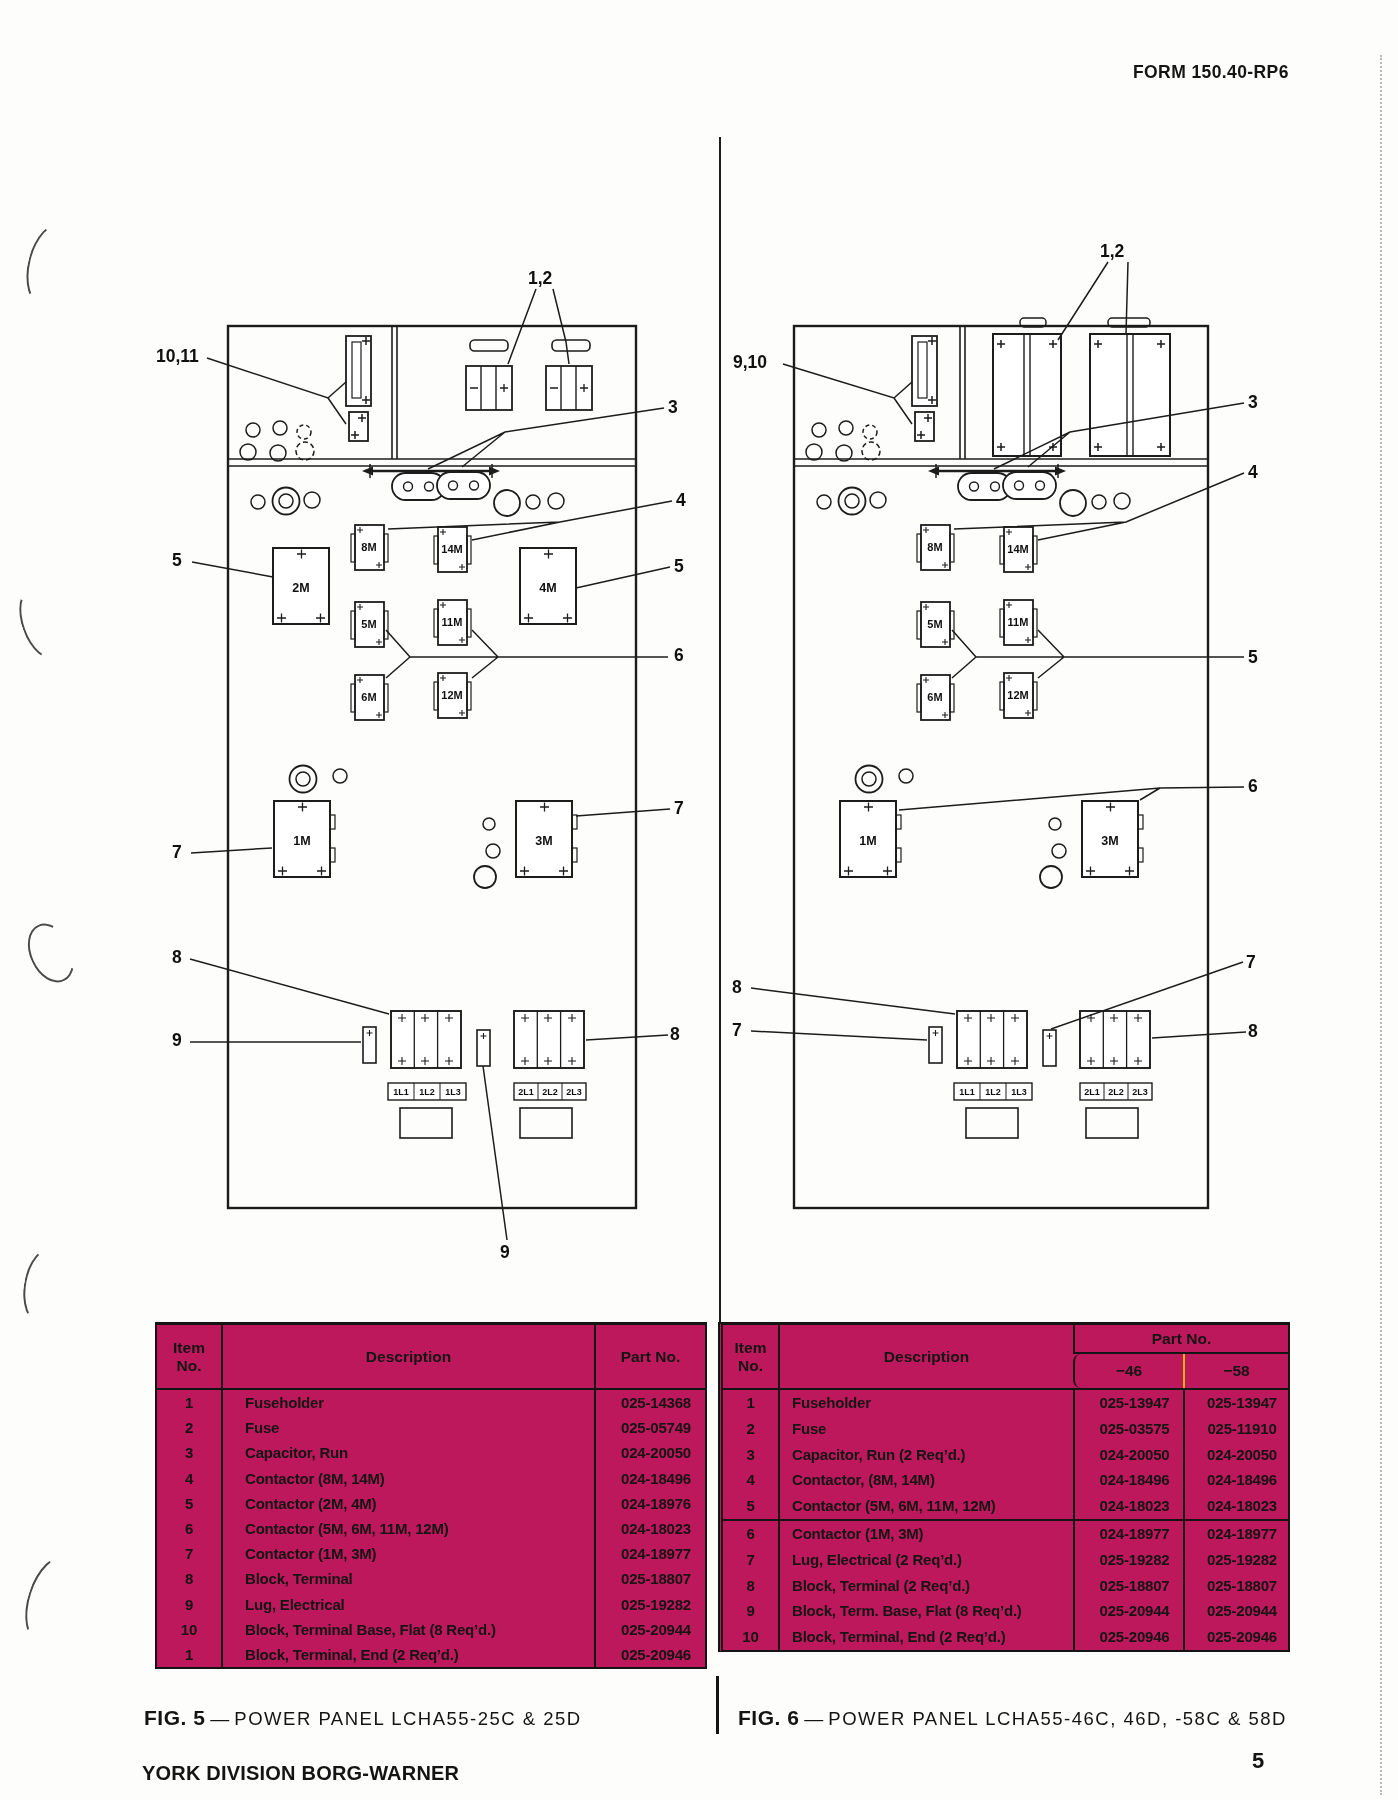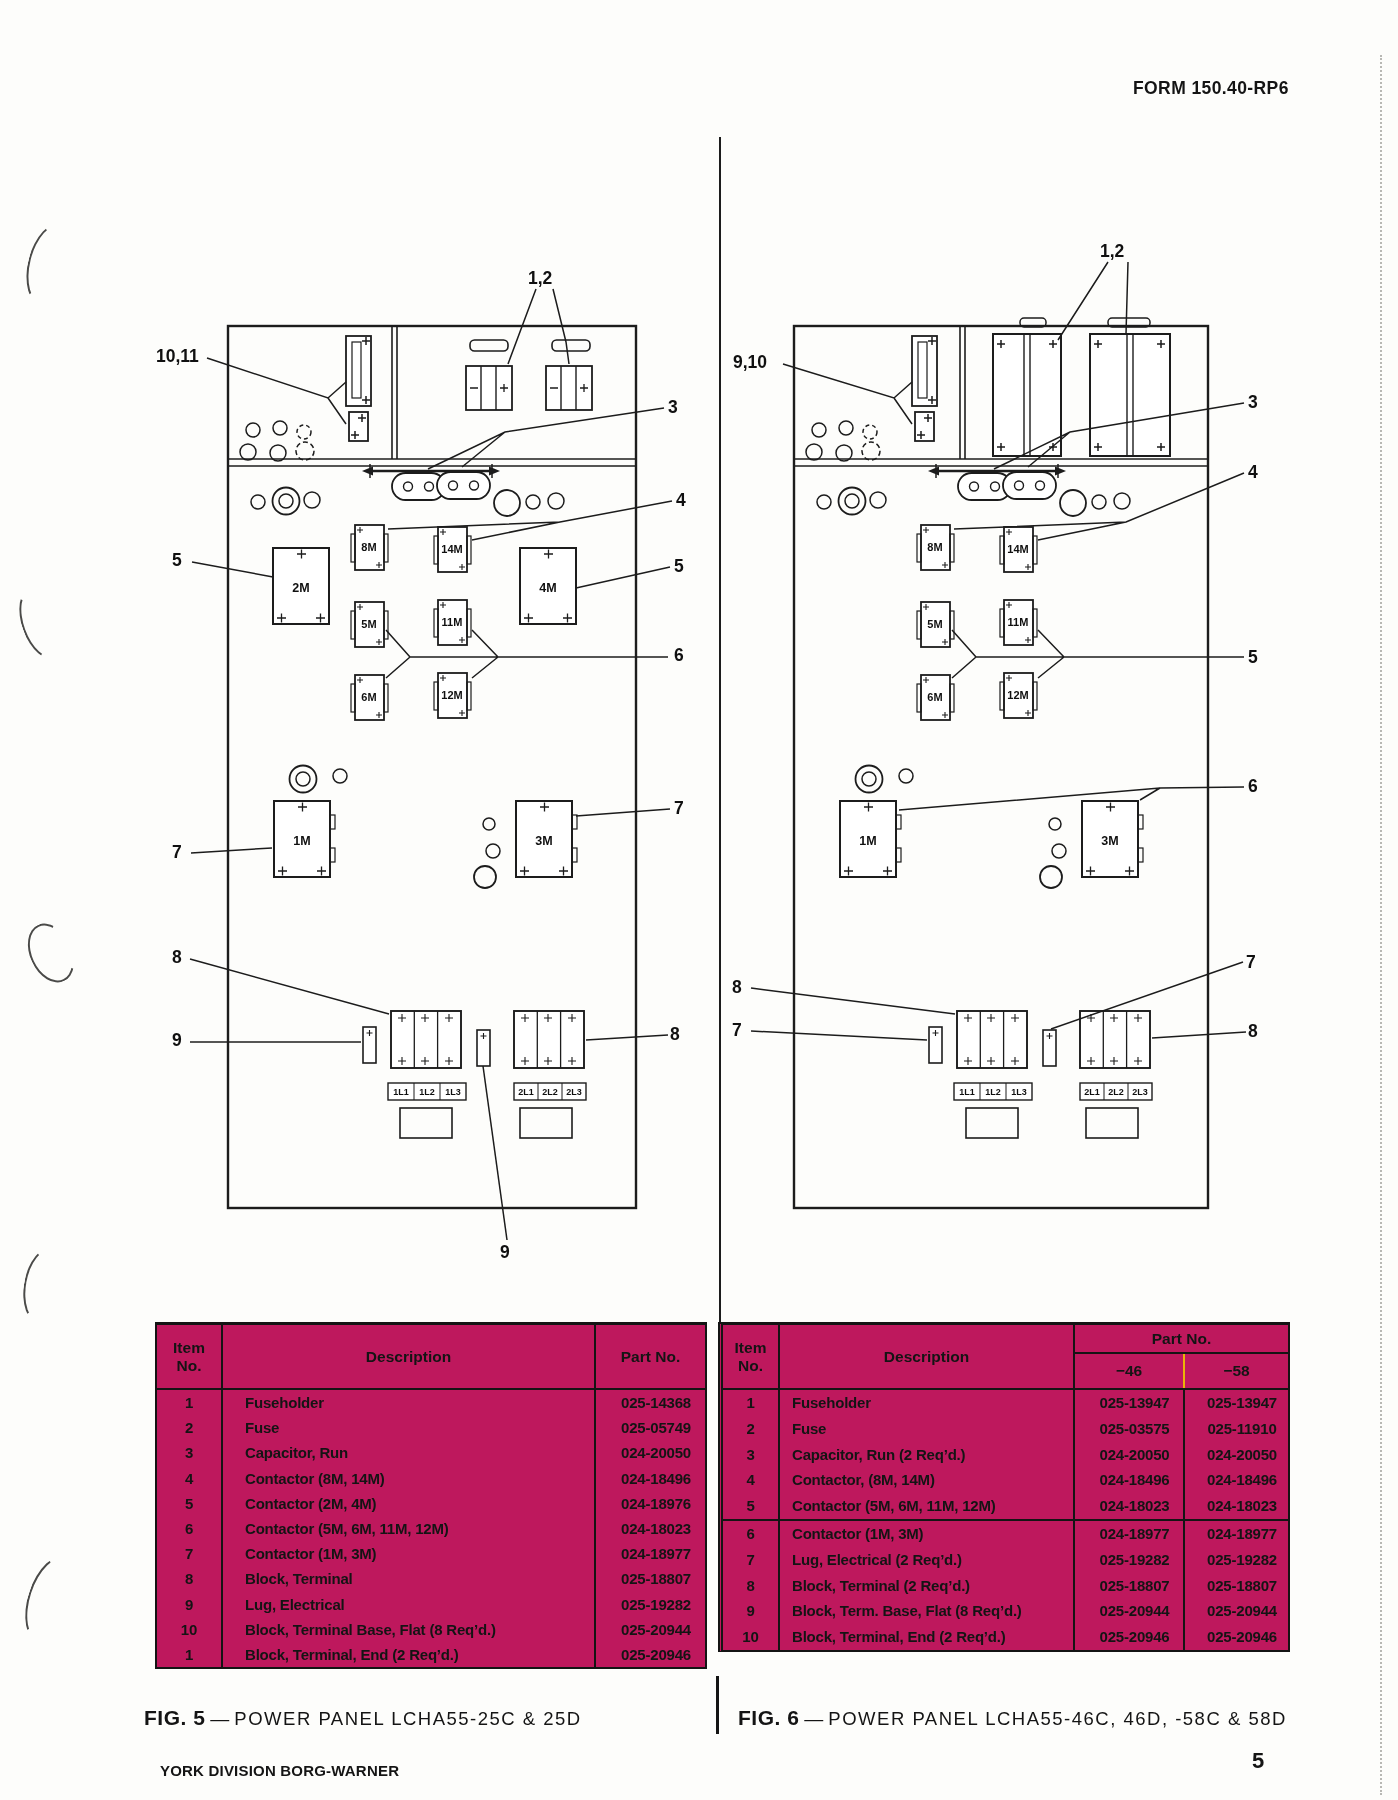--- a/index.html
+++ b/index.html
@@ -1,21 +1,21 @@
 <!DOCTYPE html>
 <html><head>
 <meta charset="utf-8">
 <style>
   html,body{margin:0;padding:0;}
   body{width:1398px;height:1800px;background:#fdfdfb;position:relative;overflow:hidden;
        font-family:"Liberation Sans",sans-serif;color:#141414;}
   .abs{position:absolute;}
   
-  #form-number{left:1133px;top:62px;font-size:17.5px;font-weight:700;letter-spacing:.4px;margin-top:16px;}
-  #footer-company{left:160px;top:1762px;font-size:15px;font-weight:700;letter-spacing:.2px;}
+  #form-number{left:1133px;top:62px;font-size:17.5px;font-weight:700;letter-spacing:.4px;}
+  #footer-company{left:142px;top:1762px;font-size:20px;font-weight:700;letter-spacing:.2px;}
   #page-number{left:1252px;top:1748px;font-size:22px;font-weight:700;}
   
   #right-dots{left:1380px;top:55px;height:1740px;width:0;border-left:2px dotted #b8b8b4;}
   .artifact{position:absolute;border:2.5px solid transparent;border-left-color:#4a4a48;border-radius:50%;}
   #a1{left:28px;top:222px;width:44px;height:82px;transform:rotate(14deg);}
   #a2{left:22px;top:585px;width:38px;height:72px;transform:rotate(-20deg);border-width:2px;}
   #a3{left:30px;top:922px;width:38px;height:58px;border-width:2px;
       border-color:#4a4a48 transparent #4a4a48 #4a4a48;transform:rotate(-25deg);}
   #a4{left:24px;top:1247px;width:40px;height:74px;transform:rotate(10deg);}
   #a5{left:28px;top:1554px;width:46px;height:88px;transform:rotate(18deg);}
@@ -34,21 +34,21 @@
   #table-right{left:718px;top:1322px;width:572px;border-left:5px double #141414;}
   .thead{display:grid;border-bottom:2px solid #141414;}
   #table-left .thead{grid-template-columns:64px 373px 1fr;height:63px;}
   #table-right .thead{grid-template-columns:55px 295px 110px 1fr;grid-template-rows:29px 34px;height:63px;}
   .th{display:flex;align-items:center;justify-content:center;font-size:15.5px;font-weight:700;}
   .th-stack{flex-direction:column;line-height:18px;}
   #table-left .th+.th{border-left:2px solid #141414;}
   .rh-item{grid-area:1/1/3/2;}
   .rh-desc{grid-area:1/2/3/3;border-left:2px solid #141414;}
   .rh-part{grid-area:1/3/2/5;border-left:2px solid #141414;border-bottom:2px solid #141414;}
-  .rh-46{grid-area:2/3/3/4;border-left:2px solid #141414;}
+  .rh-46{grid-area:2/3/3/4;border-left:2px solid #141414;border-radius:8px;}
   .rh-58{grid-area:2/4/3/5;border-left:2px solid #eab308;}
   .trow{display:grid;}
   #table-left .trow{grid-template-columns:64px 373px 1fr;height:25.2px;}
   #table-right .trow{grid-template-columns:55px 295px 110px 1fr;height:25.8px;}
   .td{font-size:15px;font-weight:700;letter-spacing:-0.2px;white-space:nowrap;overflow:hidden;}
   #table-left .td{line-height:25.2px;}
   #table-right .td{line-height:25.8px;}
   .td.c{text-align:center;}
   .td.bl{border-left:2px solid #141414;padding-left:11px;}
   #table-left .td.desc{padding-left:22px;}

